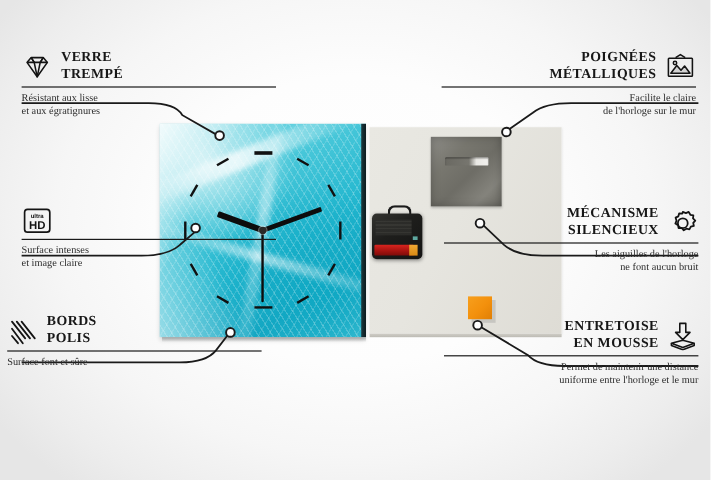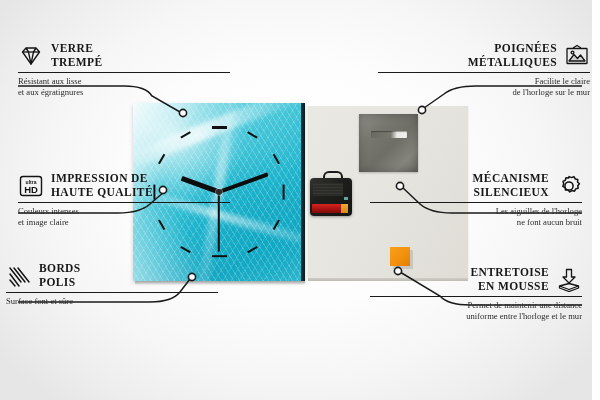--- a/index.html
+++ b/index.html
@@ -397,25 +397,23 @@
 
   <div class="callout left" style="left:18px; top:172px;">
     <div class="callout-head">
       <span class="icon">
         <svg viewBox="0 0 26 24" width="26" height="24">
           <rect x="2.5" y="2.5" width="21" height="19" rx="2.5" ry="2.5" fill="none" stroke="#141414" stroke-width="1.4"></rect>
           <text x="13" y="10" font-family="Liberation Sans, sans-serif" font-size="5" font-weight="bold" fill="#141414" text-anchor="middle">ultra</text>
           <text x="13" y="19" font-family="Liberation Sans, sans-serif" font-size="9.5" font-weight="bold" fill="#141414" text-anchor="middle">HD</text>
         </svg>
       </span>
-      <div class="callout-title">IMPRESSION DE
-HAUTE QUALITÉ</div>
-    </div>
-    <div class="callout-rule"></div>
-    <div class="callout-desc">Couleurs intenses
+    </div>
+    <div class="callout-rule"></div>
+    <div class="callout-desc">Surface intenses
 et image claire</div>
   </div>
 
   <div class="callout left" style="left:6px; top:262px;">
     <div class="callout-head">
       <span class="icon">
         <svg viewBox="0 0 26 24" width="26" height="24">
           <g stroke="#141414" stroke-width="1.5" fill="none" stroke-linecap="round">
             <path d="M4,4 L15,18"></path>
             <path d="M8,4 L19,18"></path>
@@ -425,21 +423,21 @@
           </g>
         </svg>
       </span>
       <div class="callout-title">BORDS
 POLIS</div>
     </div>
     <div class="callout-rule"></div>
     <div class="callout-desc">Surface font et sûre</div>
   </div>
 
-  <div class="callout right" style="left:378px; top:42px;">
+  <div class="callout right" style="left:368px; top:42px;">
     <div class="callout-head">
       <div class="callout-title">POIGNÉES
 MÉTALLIQUES</div>
       <span class="icon">
         <svg viewBox="0 0 26 24" width="26" height="24">
           <g fill="none" stroke="#141414" stroke-width="1.3" stroke-linejoin="round">
             <path d="M9,4 L13,1.5 L17,4"></path>
             <rect x="3" y="4.5" width="20" height="15" rx="0.6"></rect>
             <path d="M5,17 L10,10.5 L13.5,14.5 L16.5,11 L21,17 Z" fill="#141414" fill-opacity="0.12"></path>
             <circle cx="8.5" cy="8.5" r="1.4"></circle>

